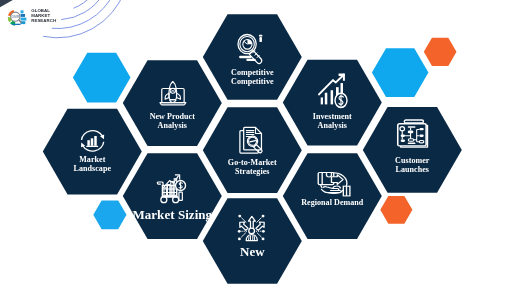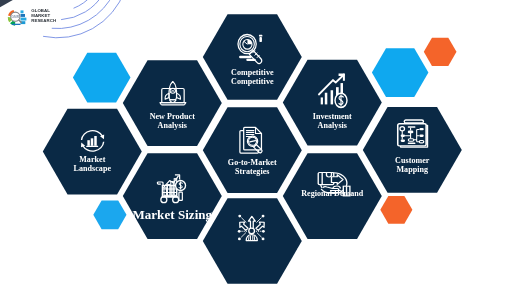--- a/index.html
+++ b/index.html
@@ -179,33 +179,33 @@
         <div>Market Sizing</div>
       </div>
       <div class="hexlabel" style="left: 182.3px; width: 140px; top: 67.55px; font-size: 8.05px;">
         <div>Competitive</div>
         <div>Competitive</div>
       </div>
       <div class="hexlabel" style="left: 182.3px; width: 140px; top: 157.55px; font-size: 8.05px;">
         <div>Go-to-Market</div>
         <div>Strategies</div>
       </div>
-      <div class="hexlabel" style="left: 182.3px; width: 140px; top: 247.05px; font-size: 13px; text-align: right;">
+      <div class="hexlabel" style="left: 182.3px; width: 140px; top: 247.05px; font-size: 13px;">
         <div>New</div>
       </div>
       <div class="hexlabel" style="left: 262.3px; width: 140px; top: 111.65px; font-size: 8.05px; text-align: center;">
         <div>Investment</div>
         <div>Analysis</div>
       </div>
-      <div class="hexlabel" style="left: 262.3px; width: 140px; top: 189px; font-size: 8.05px;">
+      <div class="hexlabel" style="left: 262.3px; width: 140px; top: 198px; font-size: 8.05px;">
         <div>Regional Demand</div>
       </div>
       <div class="hexlabel" style="left: 342.3px; width: 140px; top: 155.65px; font-size: 8.05px;">
         <div>Customer</div>
-        <div>Mapping</div>
+        <div>Launches</div>
       </div>
     </div>
   <div id="logo">
     <svg id="logomark" width="24" height="22" viewBox="0 0 24 22">
       <path d="M1.0,7.6 A7.7,7.7 0 0 1 6.6,1.9 L7.6,5.5 A4.1,4.1 0 0 0 4.7,8.5 Z" fill="#f26522"></path>
       <path d="M0.8,9.1 A7.7,7.7 0 0 0 2.2,14.2 L5.3,12.0 A4.1,4.1 0 0 1 4.6,9.4 Z" fill="#8dc63f"></path>
       <path d="M3.0,15.2 A7.7,7.7 0 0 0 8.1,17.7 L8.2,13.9 A4.1,4.1 0 0 1 5.9,12.7 Z" fill="#00a651"></path>
       <rect x="13.5" y="2.4" width="3.0" height="2.9" fill="#27aae1"></rect>
       <rect x="13.5" y="6.0" width="4.5" height="2.9" fill="#1c75bc"></rect>
       <rect x="13.5" y="9.6" width="5.9" height="2.9" fill="#27aae1"></rect>

